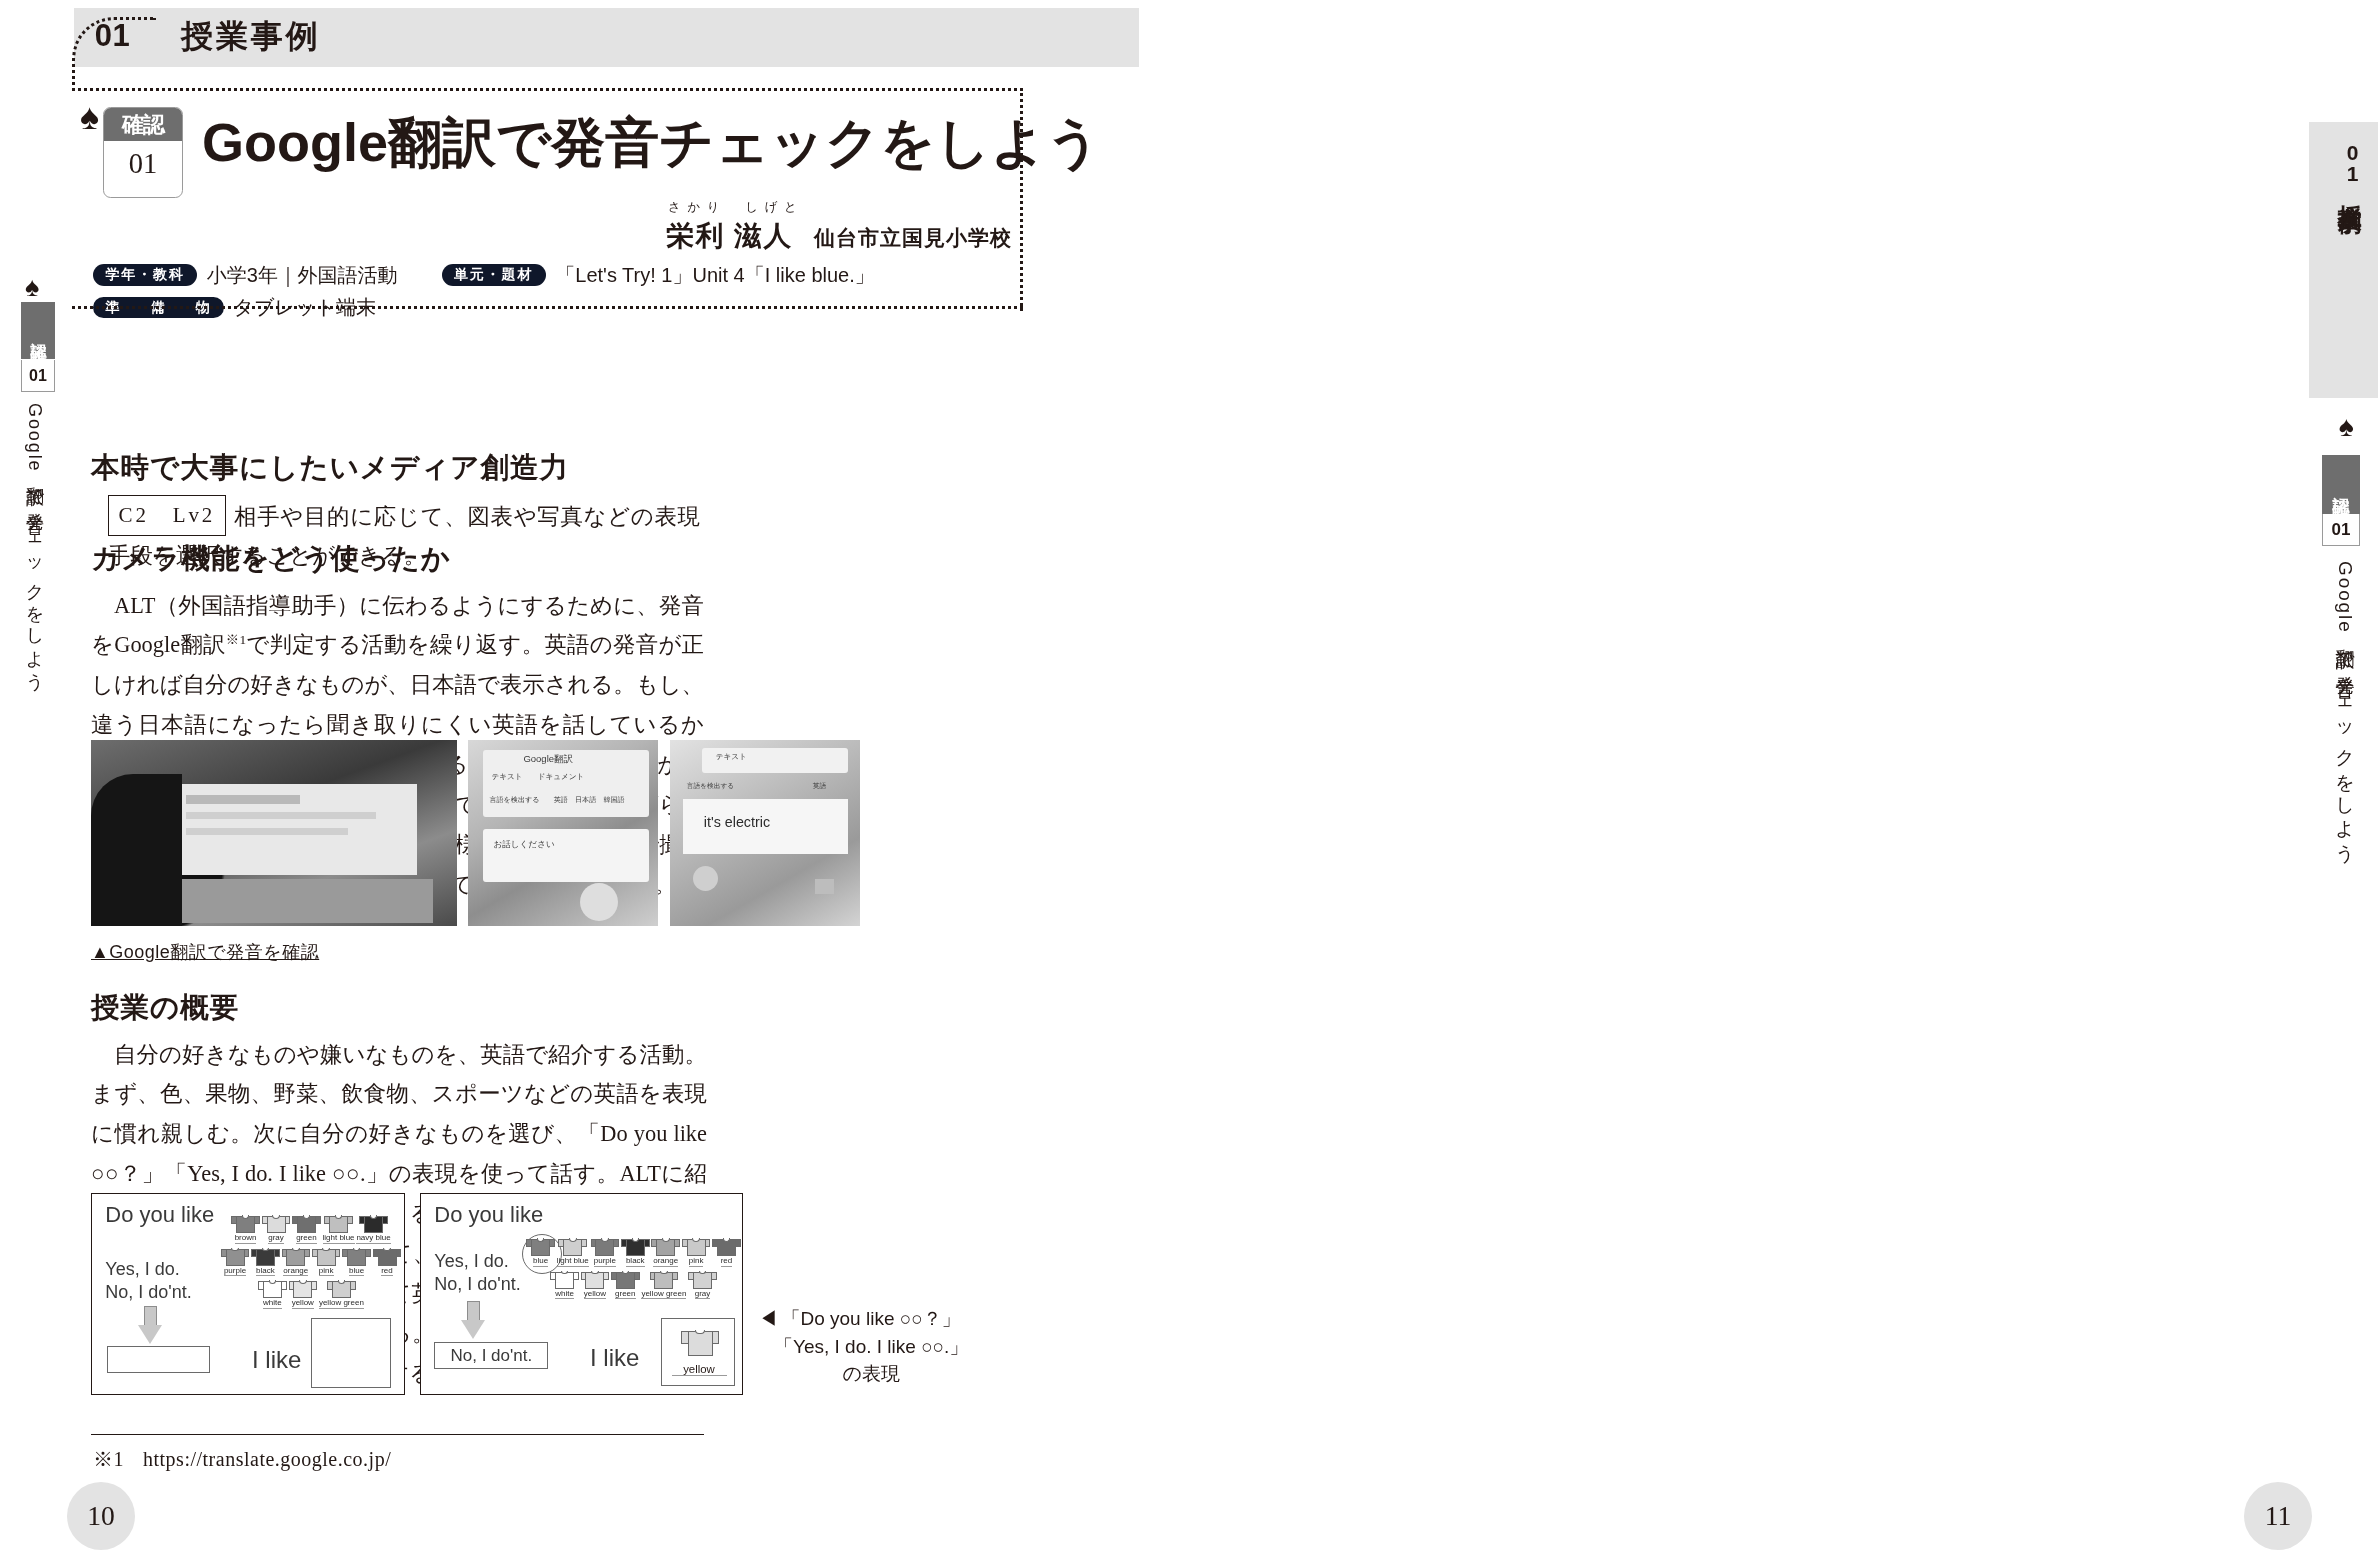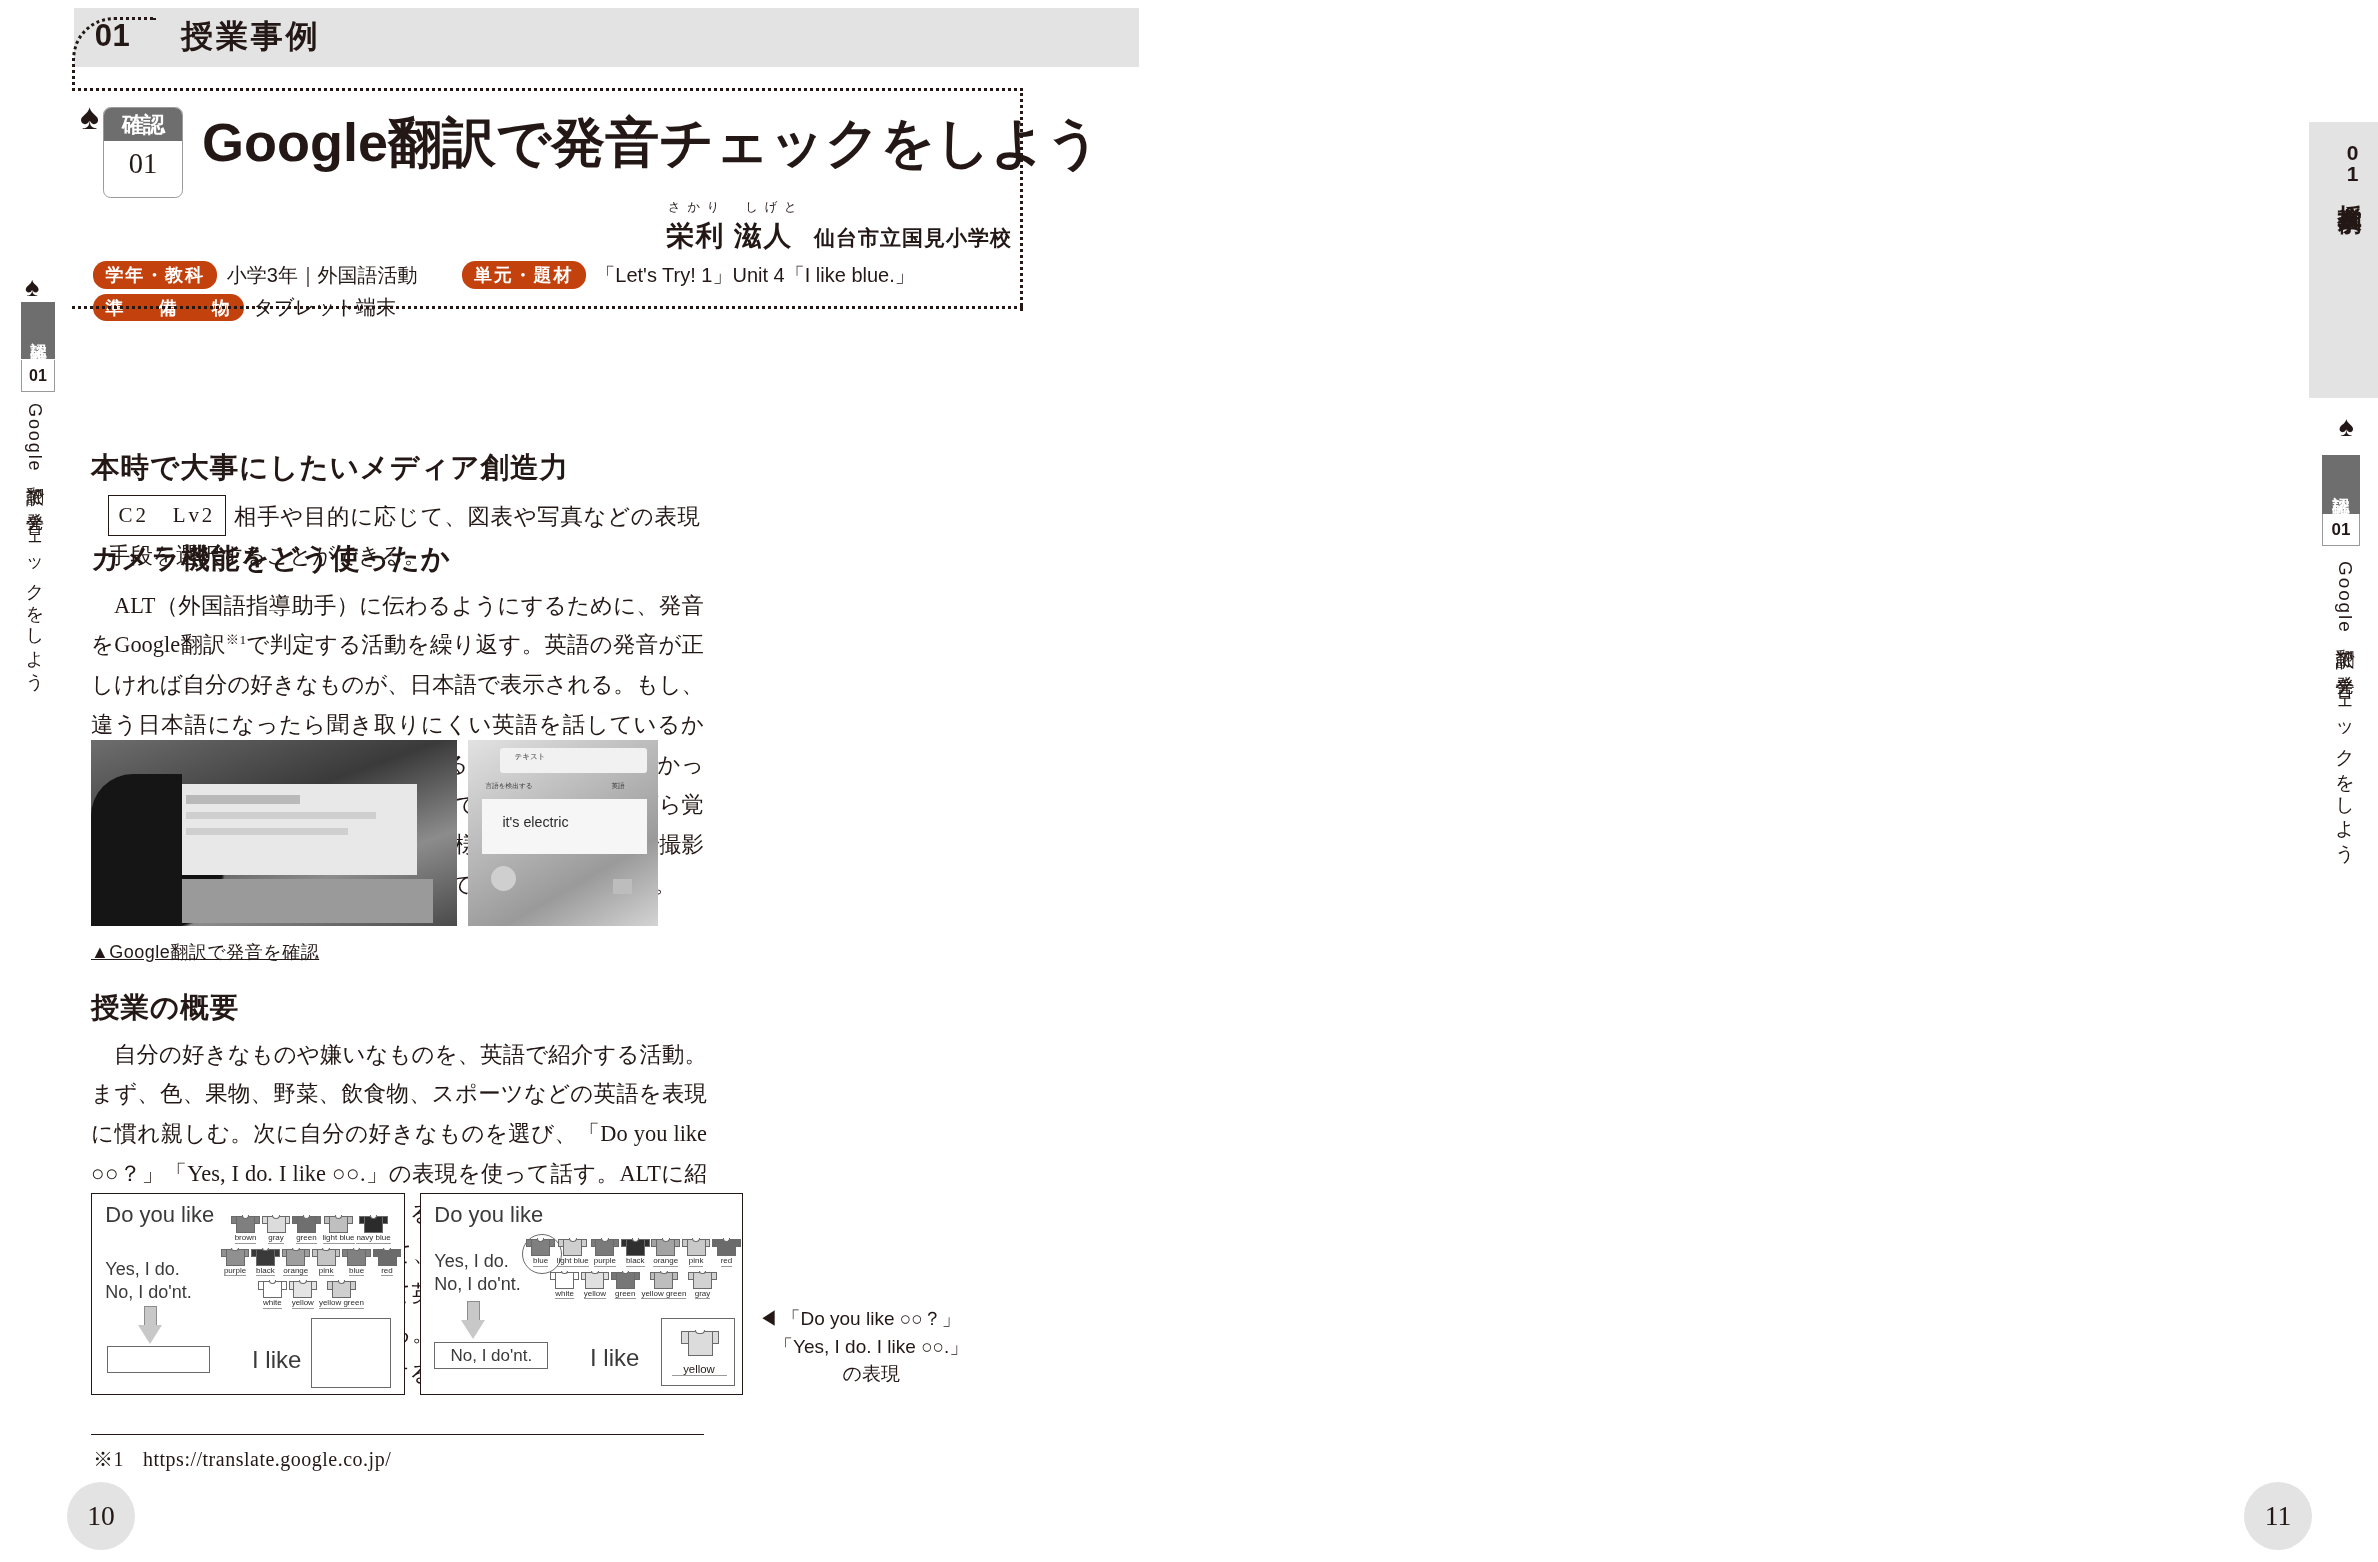--- a/index.html
+++ b/index.html
@@ -80,22 +80,22 @@
   .furigana {
     position:absolute; left:1.9px; top:-18px; font-size:12.4px; font-weight:normal;
     letter-spacing:6.7px; white-space:nowrap;
   }
   .author-school { font-size:21px; font-weight:bold; letter-spacing:1px; padding-bottom:1.9px; }
 
   .meta-rows { position:absolute; left:93px; top:261px; }
   .meta-row { display:flex; align-items:center; height:28.5px; gap:9.5px; margin-bottom:3.8px;
               font-family:"Liberation Sans", sans-serif; font-size:20px; }
   .meta-pill {
-    background:#c2410c; color:#fff; border-radius:13.3px;
-    padding:1.9px 12.4px; font-size:18px; font-weight:bold; letter-spacing:1.9px;
+    background:#0f172a; color:#fff; border-radius:13.3px;
+    padding:1.9px 12.4px; font-size:14px; font-weight:bold; letter-spacing:1.9px;
     white-space:nowrap;
   }
   .meta-pill.wide { letter-spacing:8.6px; padding-right:5.7px; }
   .meta-val { white-space:nowrap; }
   .meta-gap { width:25px; display:inline-block; }
 
   
   .h2 {
     font-family:"Liberation Sans", sans-serif; font-weight:bold;
     font-size:28.5px; letter-spacing:1px; color:#231815;
@@ -329,20 +329,30 @@
 
     <div class="photo-row">
       <div class="photo p1">
         <div class="ph-grad1"></div>
         <div style="position:absolute;left:88px;top:44px;width:238px;height:91px;background:#e8e8e8;"></div>
         <div style="position:absolute;left:95px;top:55px;width:114px;height:8.6px;background:#b9b9b9;"></div>
         <div style="position:absolute;left:95px;top:72px;width:190px;height:6.7px;background:#cfcfcf;"></div>
         <div style="position:absolute;left:95px;top:88px;width:162px;height:6.7px;background:#cfcfcf;"></div>
         <div style="position:absolute;left:57px;top:139px;width:285px;height:44px;background:#9a9a9a;"></div>
         <div style="position:absolute;left:0;top:34px;width:91px;height:152px;border-radius:42px 0 0 0;background:#151515;"></div>
+      </div>
+      <div class="photo p2">
+        <div class="ph-grad2"></div>
+        <div style="position:absolute;left:15px;top:9.5px;right:9.5px;height:67px;background:#efefef;border-radius:2.9px;"></div>
+        <div class="ph-ui" style="left:55px;top:13.3px;font-size:9.5px;">Google翻訳</div>
+        <div class="ph-ui" style="left:23px;top:32px;font-size:7.6px;">テキスト　　ドキュメント</div>
+        <div class="ph-ui" style="left:21px;top:55px;font-size:7.1px;">言語を検出する　　英語　日本語　韓国語</div>
+        <div style="position:absolute;left:15px;top:89px;right:9.5px;height:53px;background:#f4f4f4;border-radius:2.9px;"></div>
+        <div class="ph-ui" style="left:25px;top:99px;font-size:8.6px;">お話しください</div>
+        <div style="position:absolute;left:112px;top:143px;width:38px;height:38px;border-radius:50%;background:#dedede;"></div>
       </div>
       <div class="photo p3">
         <div class="ph-grad3"></div>
         <div style="position:absolute;left:32px;top:7.6px;right:11.4px;height:25px;background:#f1f1f1;border-radius:2.9px;"></div>
         <div class="ph-ui" style="left:46px;top:12.4px;font-size:7.6px;">テキスト</div>
         <div class="ph-ui" style="left:17px;top:42px;font-size:6.7px;">言語を検出する</div>
         <div class="ph-ui" style="left:143px;top:42px;font-size:6.7px;">英語</div>
         <div style="position:absolute;left:13.3px;top:59px;right:11.4px;height:55px;background:#f6f6f6;"></div>
         <div class="ph-ui" style="left:34px;top:74px;font-size:14.3px;color:#2b2b2b;">it's electric</div>
         <div style="position:absolute;left:23px;top:126px;width:25px;height:25px;border-radius:50%;background:#cfcfcf;"></div>

